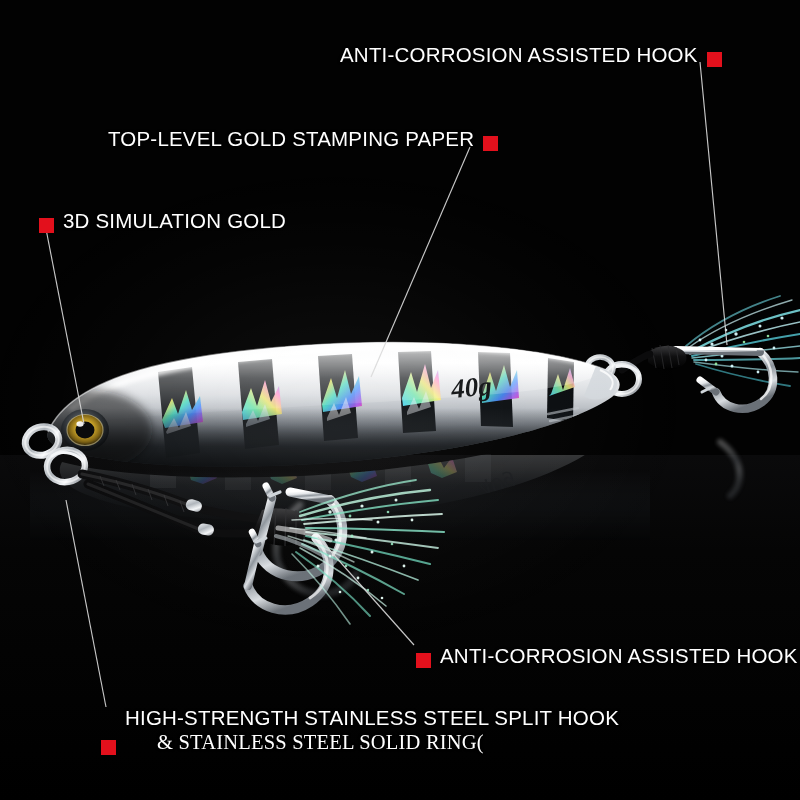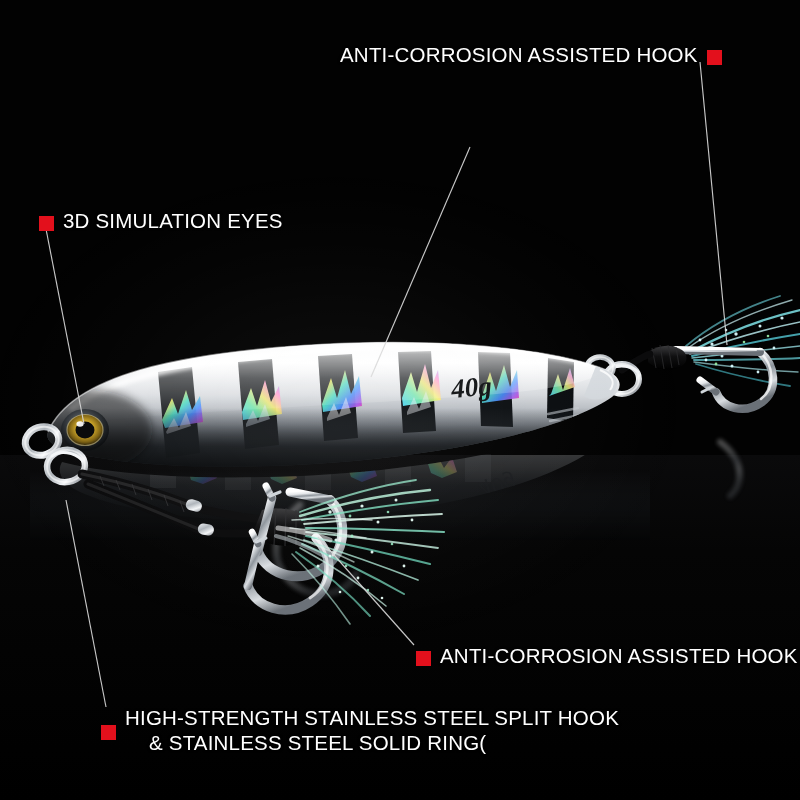--- a/index.html
+++ b/index.html
@@ -23,21 +23,21 @@
   }
   .vignette {
     position: absolute; inset: 0;
     background: radial-gradient(ellipse 62% 42% at 42% 51%, rgba(255,255,255,0.055) 0%, rgba(255,255,255,0.015) 45%, rgba(0,0,0,0) 72%);
     pointer-events: none;
   }
 
   
   .callout {
     position: absolute;
-    display: flex; align-items: center; gap: 9px;
+    display: flex; align-items: flex-end; gap: 9px;
     white-space: nowrap;
   }
   .callout.rev { flex-direction: row-reverse; }
   .bullet {
     width: 15px; height: 15px; flex: 0 0 15px;
     background: #e3101c;
     margin-top: 5px;
   }
   .ctext {
     color: #ffffff;
@@ -445,32 +445,36 @@
     </g>
   </svg>
 
   <div class="vignette"></div>
 
   <div class="callout rev" style="left:340px; top:42px;">
     <span class="bullet"></span>
     <span class="ctext">ANTI-CORROSION ASSISTED HOOK</span>
   </div>
 
+  <div class="callout rev" style="left:108px; top:126px;">
+    <span class="bullet"></span>
+    <span class="ctext">TOP-LEVEL GOLD STAMPING PAPER</span>
+  </div>
 
   <div class="callout" style="left:39px; top:208px;">
     <span class="bullet"></span>
-    <span class="ctext">3D SIMULATION EYES</span>
+    <span class="ctext">3D SIMULATION GOLD</span>
   </div>
 
   <div class="callout" style="left:416px; top:643px;">
     <span class="bullet"></span>
     <span class="ctext">ANTI-CORROSION ASSISTED HOOK</span>
   </div>
 
   <div class="callout" style="left:101px; top:705px;">
     <span class="bullet"></span>
     <span>
       <span class="ctext" style="display:block;">HIGH-STRENGTH STAINLESS STEEL SPLIT HOOK</span>
-      <span class="ctext" style="display:block; margin-left:24px;">&amp; STAINLESS STEEL SOLID RING(</span>
+      <span class="ctext" style="display:block; margin-left:32px;font-family:Liberation Serif, serif;">&amp; STAINLESS STEEL SOLID RING(</span>
     </span>
   </div>
 
 </div>
 
 </body></html>

